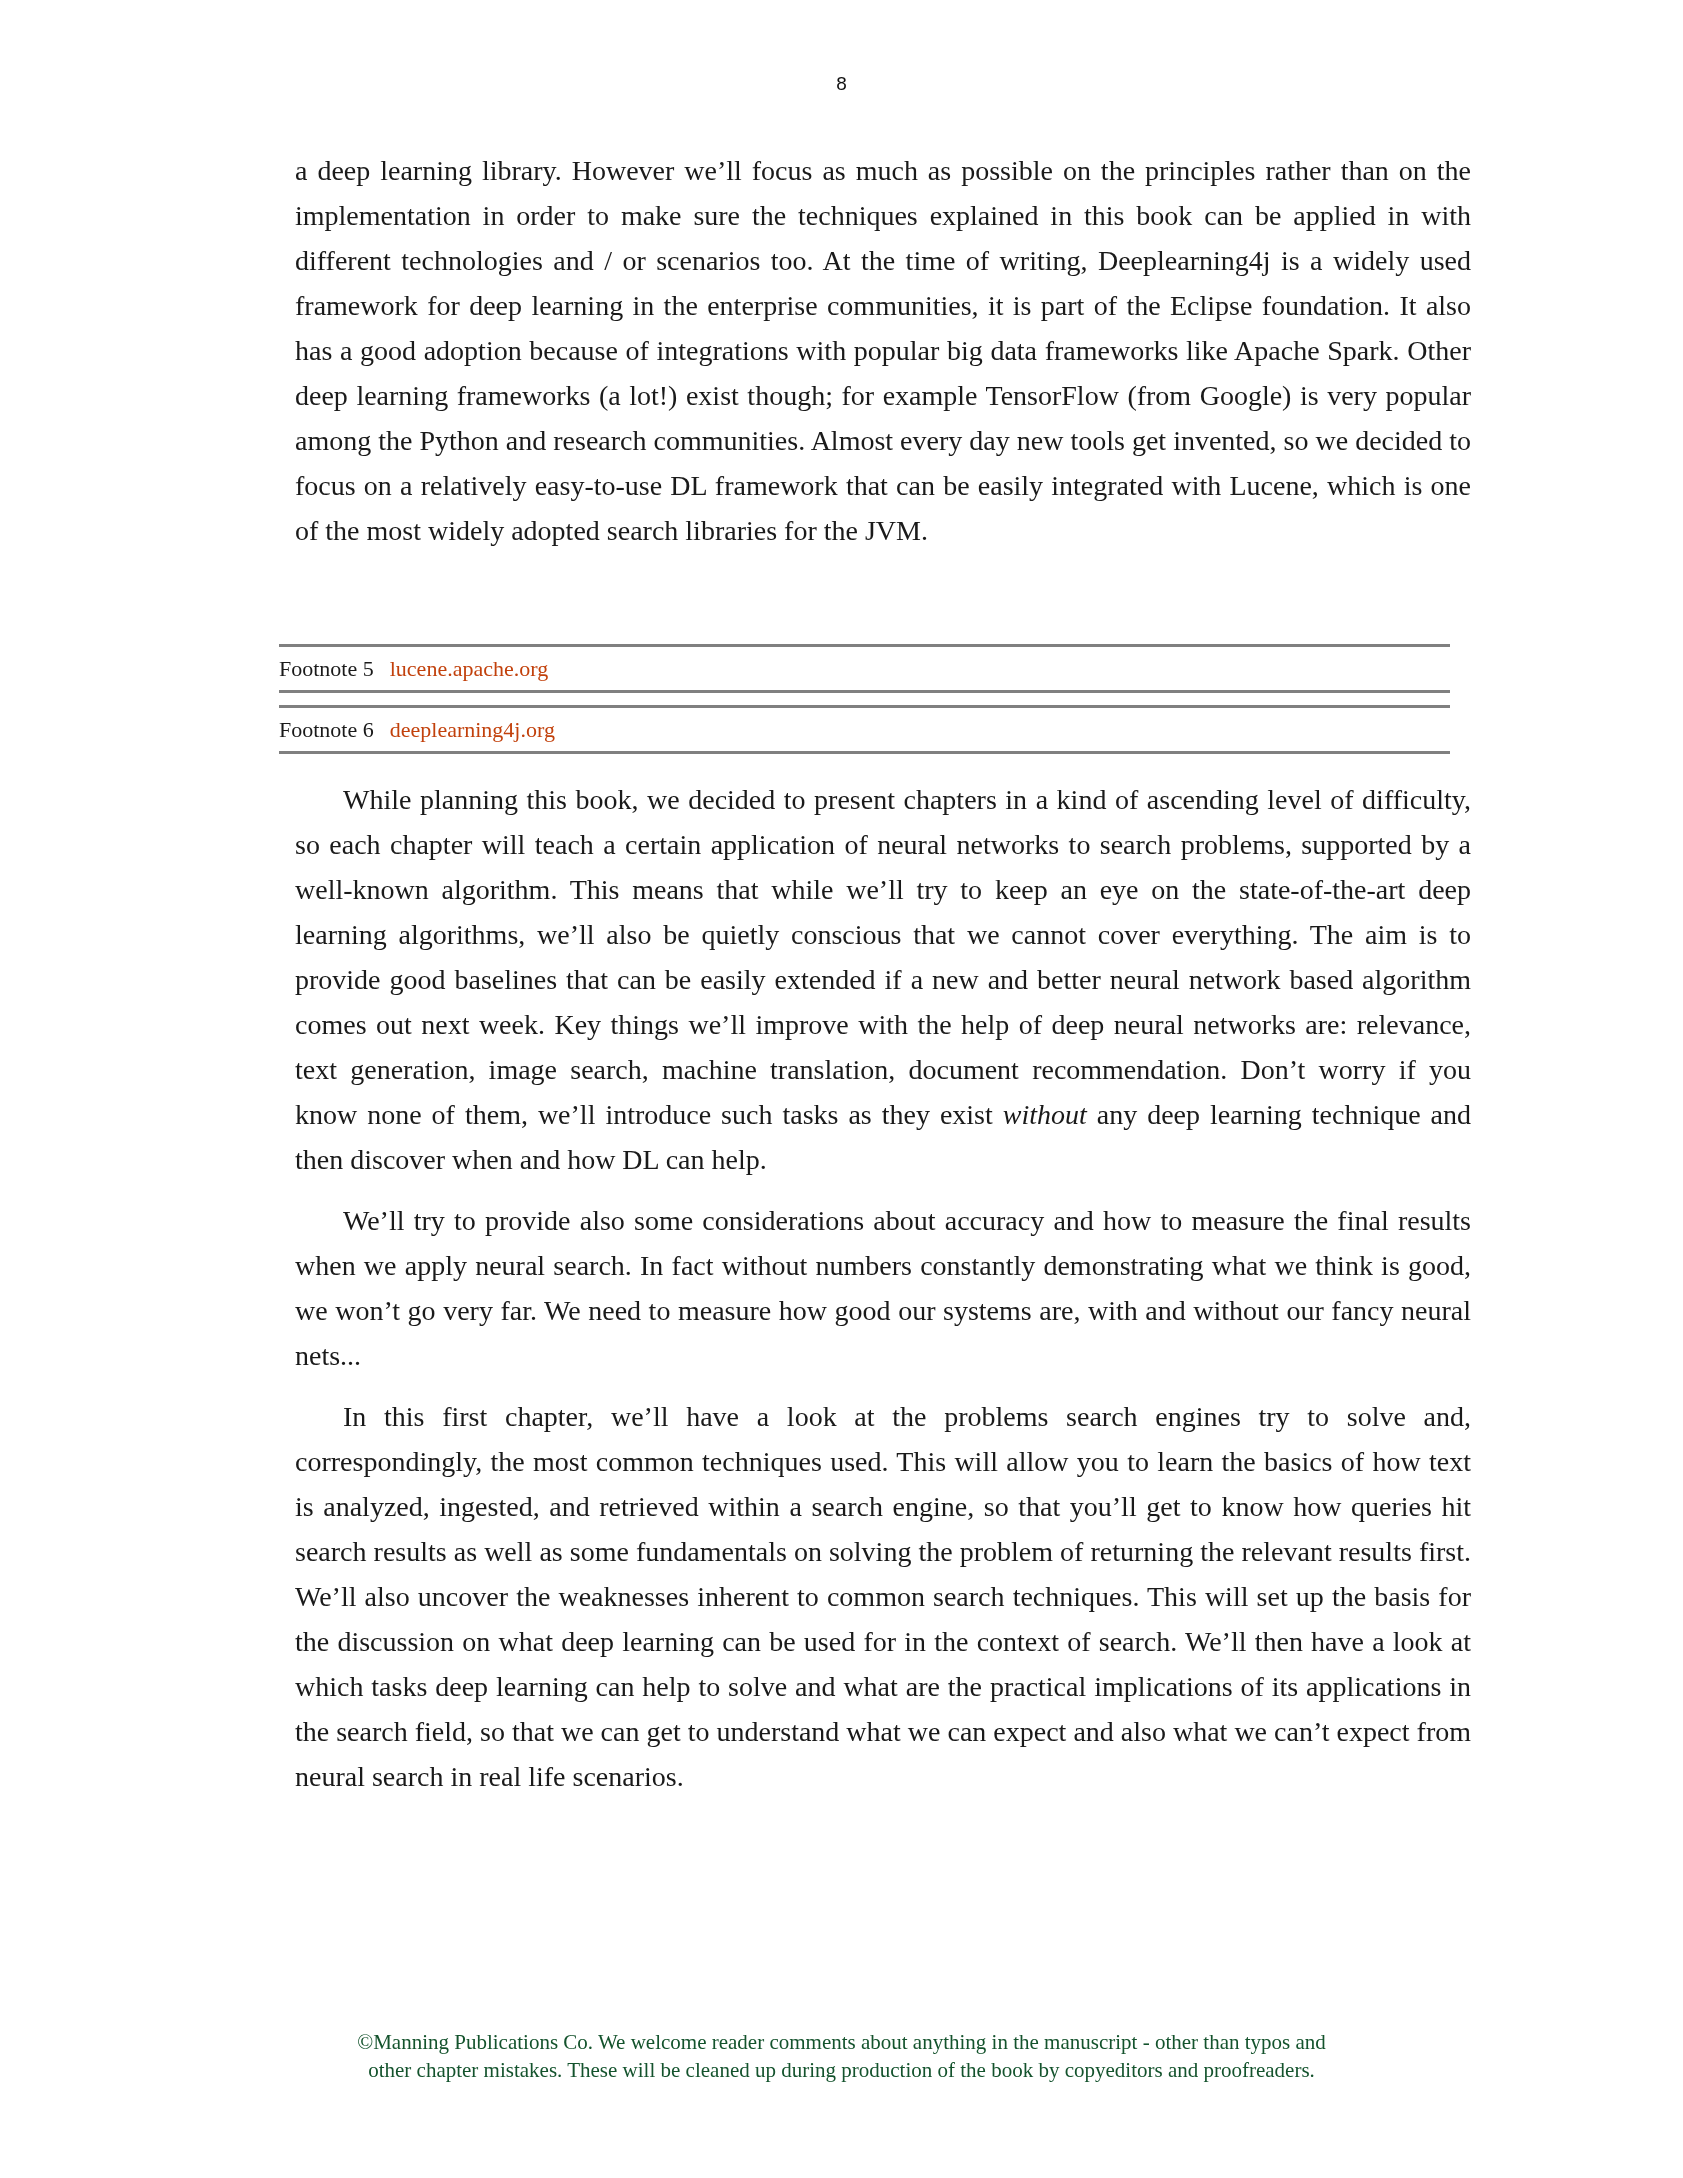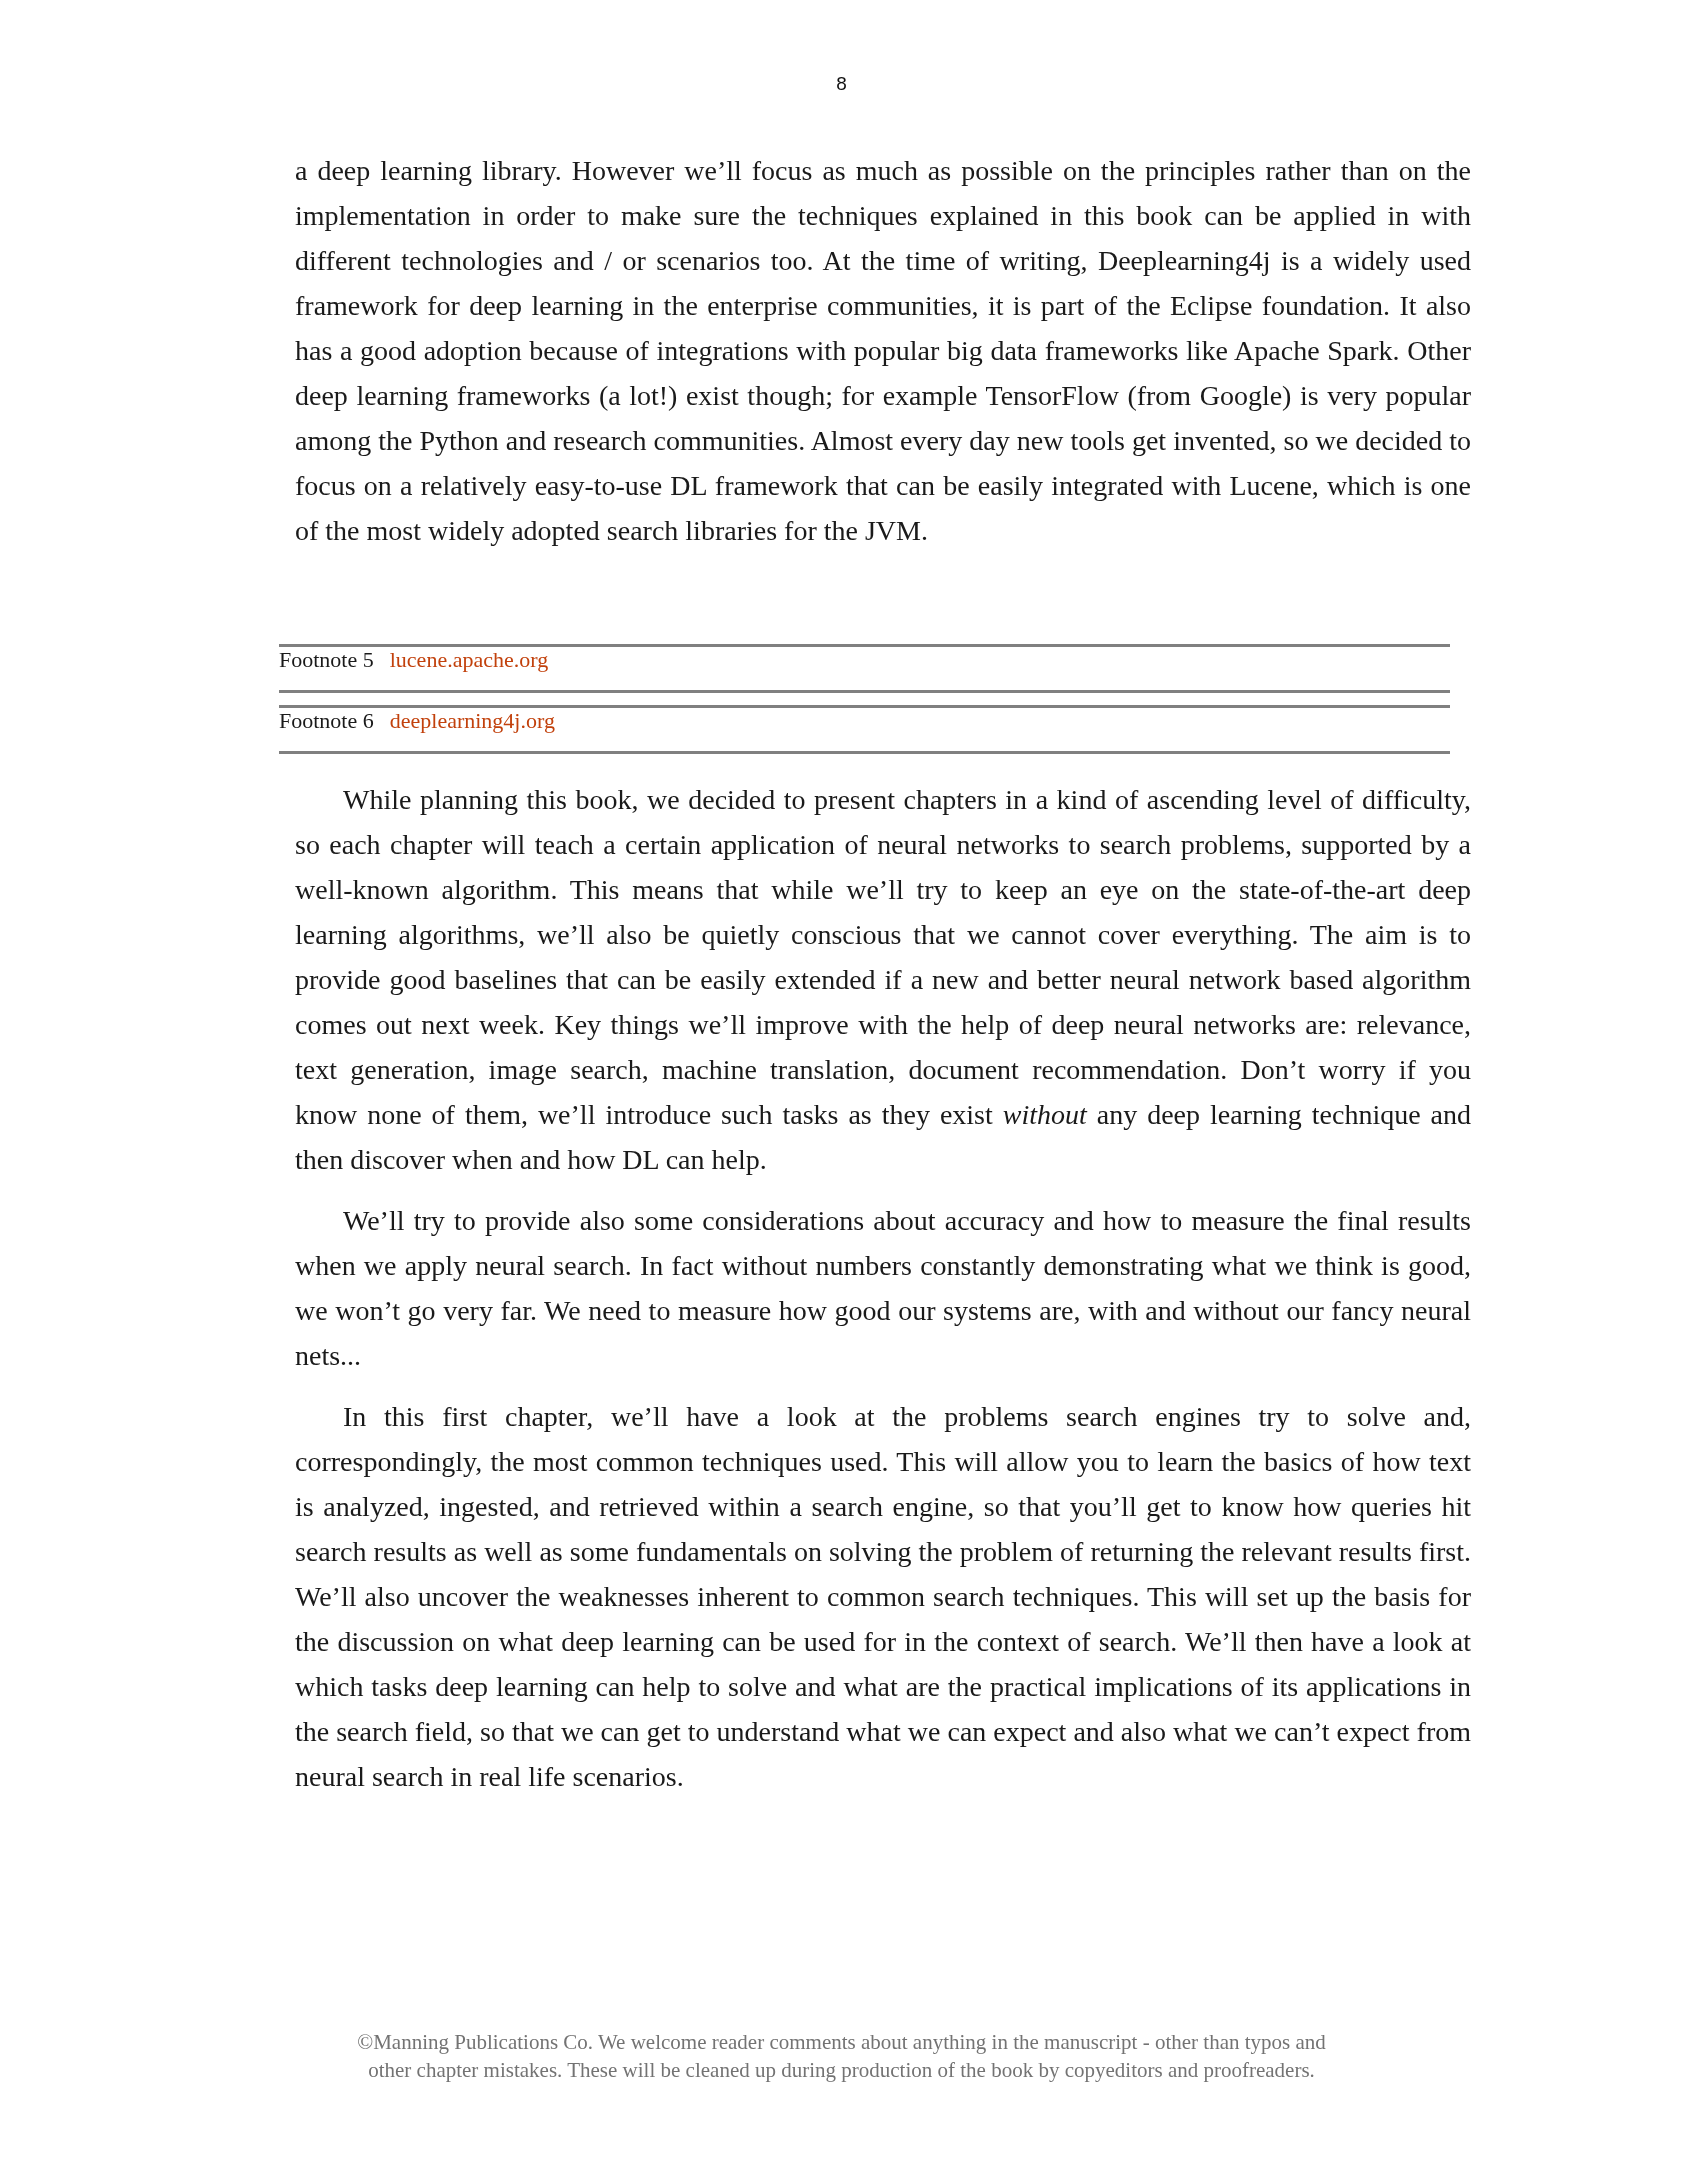--- a/index.html
+++ b/index.html
@@ -6,26 +6,26 @@
   body { width: 1683px; height: 2178px; position: relative; overflow: hidden;
          font-family: "Liberation Serif", "DejaVu Serif", serif; color: #1a1a1a; }
   .page-number { position: absolute; top: 73px; left: 0; width: 1683px; text-align: center;
                  font-family: "Liberation Sans", "DejaVu Sans", sans-serif; font-size: 19px; color: #111; }
   .body-block { position: absolute; left: 279px; width: 1208px; }
   .para { margin: 16px; font-size: 28px; line-height: 45px; text-align: justify; text-align-last: left; }
   .indent { text-indent: 48px; }
   #block1 { top: 132px; }
   .footnotes { position: absolute; left: 279px; width: 1171px; top: 644px; }
   .fn { border-top: 3px solid #808080; border-bottom: 3px solid #808080; height: 43px;
-        display: flex; align-items: flex-start; font-size: 22px; margin-bottom: 12px; }
+        display: flex; align-items: center; font-size: 22px; margin-bottom: 12px; }
   .fn-label { color: #1a1a1a; margin-right: 16px; }
   .fn-link { color: #c2410c; text-decoration: none; }
   #block2 { top: 761px; }
   .footer { position: absolute; top: 2028px; left: 0; width: 1683px; text-align: center;
-            font-size: 21px; line-height: 28px; color: #737373; }
+            font-size: 21px; line-height: 28px; color: #14532d; }
   em { }
 </style>
 </head>
 <body>
 
 <div class="page-number">8</div>
 
 <div class="body-block" id="block1">
   <p class="para">a deep learning library. However we’ll focus as much as possible on the principles rather than on the implementation in order to make sure the techniques explained in this book can be applied in with different technologies and / or scenarios too. At the time of writing, Deeplearning4j is a widely used framework for deep learning in the enterprise communities, it is part of the Eclipse foundation. It also has a good adoption because of integrations with popular big data frameworks like Apache Spark. Other deep learning frameworks (a lot!) exist though; for example TensorFlow (from Google) is very popular among the Python and research communities. Almost every day new tools get invented, so we decided to focus on a relatively easy-to-use DL framework that can be easily integrated with Lucene, which is one of the most widely adopted search libraries for the JVM.</p>
 </div>

